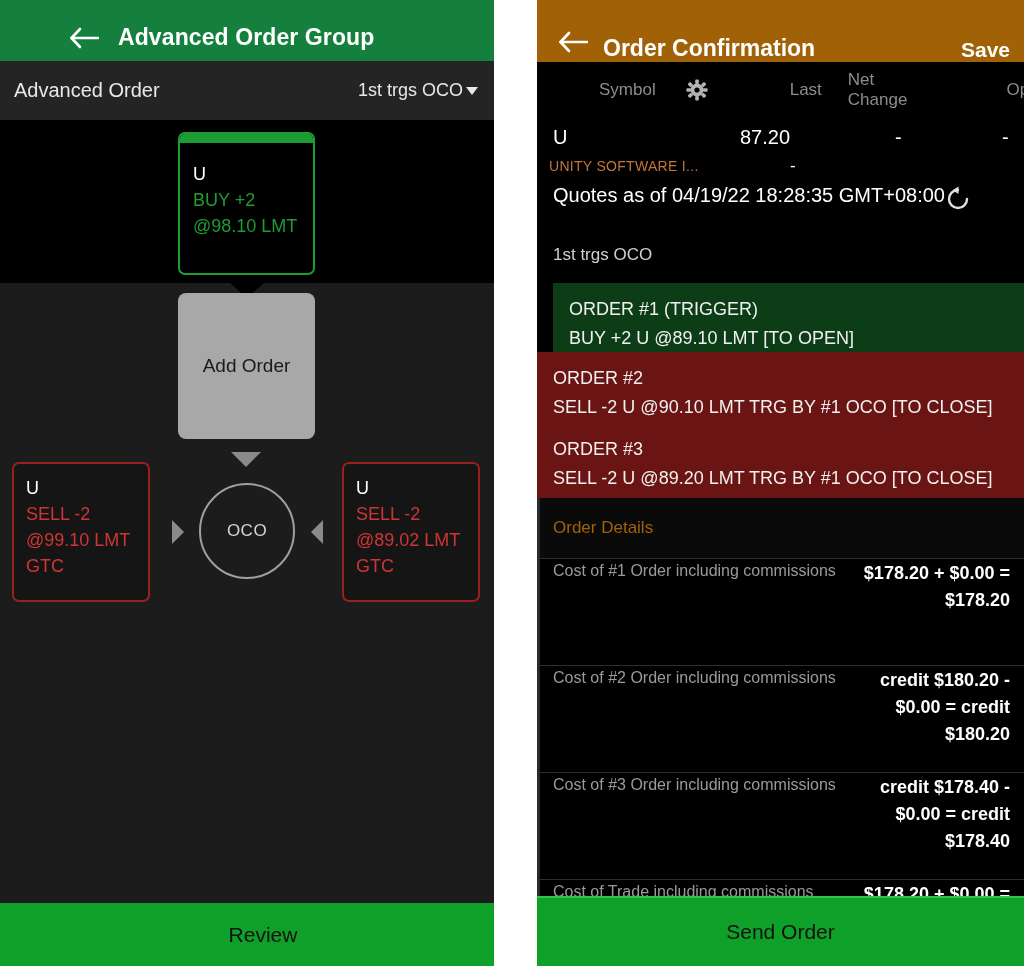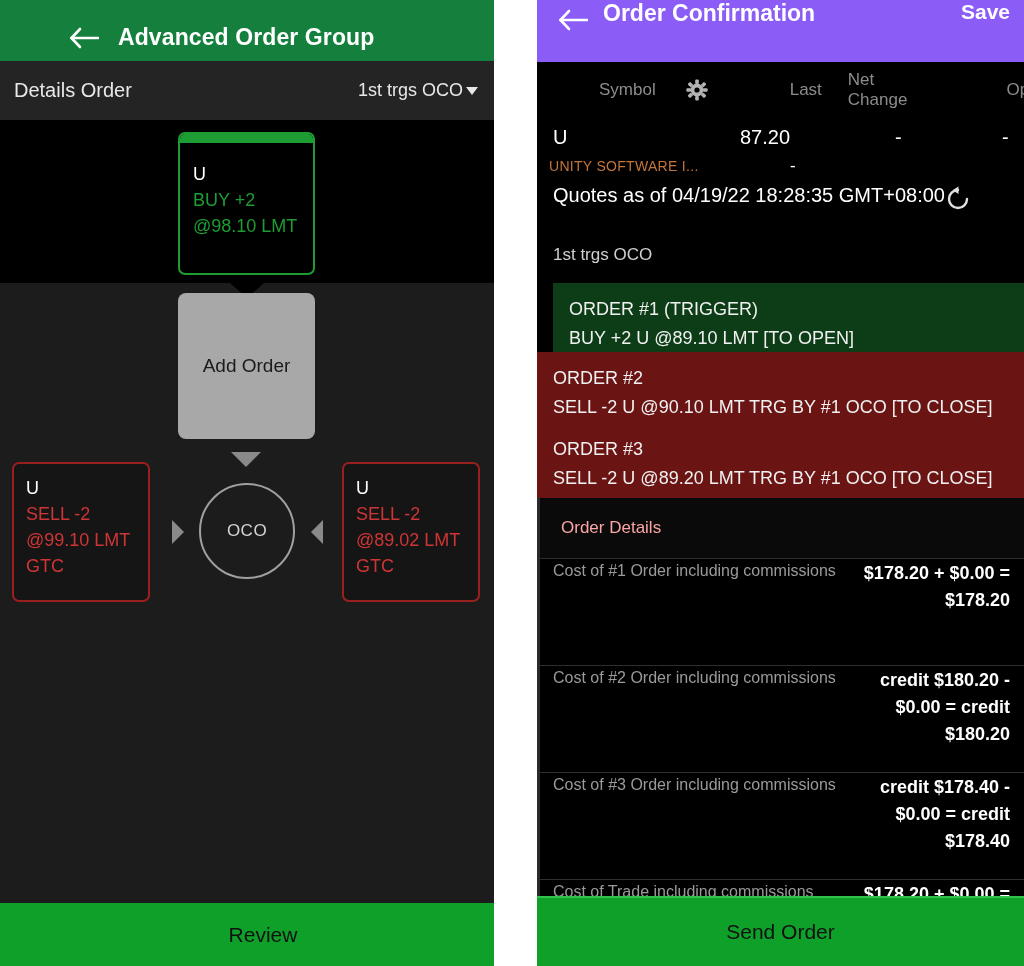--- a/index.html
+++ b/index.html
@@ -236,23 +236,23 @@
     position: absolute;
     left: 537px; top: 0;
     width: 487px; height: 966px;
     background: #000000;
     overflow: hidden;
   }
   .r-appbar {
     position: absolute;
     left: 0; top: 0;
     width: 487px; height: 62px;
-    background: #8b5cf6;
-    display: flex;
-    align-items: flex-start;
+    background: #a16207;
+    display: flex;
+    align-items: flex-end;
   }
   .r-appbar-title {
     color: #ffffff;
     font-size: 23px;
     font-weight: bold;
     margin-left: 10px;
     white-space: nowrap;
   }
   .r-save {
     margin-left: auto;
@@ -364,22 +364,22 @@
     position: absolute;
     left: 0; top: 498px;
     width: 487px; height: 60px;
     background: #0a0a0a;
     border-left: 3px solid #2a2a2a;
     box-sizing: border-box;
     display: flex;
     align-items: center;
   }
   .details-header span {
-    margin-left: 21px;
-    color: #fca5a5;
+    margin-left: 13px;
+    color: #a16207;
     font-size: 17px;
   }
   .detail-row {
     position: absolute;
     left: 0;
     width: 487px;
     background: #000000;
     border-top: 1px solid #2e2e2e;
     border-left: 3px solid #2a2a2a;
     box-sizing: border-box;
@@ -426,21 +426,21 @@
       <div class="back-arrow">
         <svg width="30" height="22" viewBox="0 0 30 22">
           <path d="M11 2 L2.5 11 L11 20" fill="none" stroke="#ffffff" stroke-width="2.6" stroke-linecap="round" stroke-linejoin="round"></path>
           <line x1="2.5" y1="11" x2="29" y2="11" stroke="#ffffff" stroke-width="2.6" stroke-linecap="round"></line>
         </svg>
       </div>
       <div class="l-appbar-title">Advanced Order Group</div>
     </div>
 
     <div class="l-subbar">
-      <div class="l-subbar-title">Details Order</div>
+      <div class="l-subbar-title">Advanced Order</div>
       <div class="l-subbar-right">
         <span>1st trgs OCO</span>
         <span class="caret-down"></span>
       </div>
     </div>
 
     <div class="l-canvas-top"></div>
     <div class="l-canvas-bottom"></div>
 
     <div class="node-buy">

